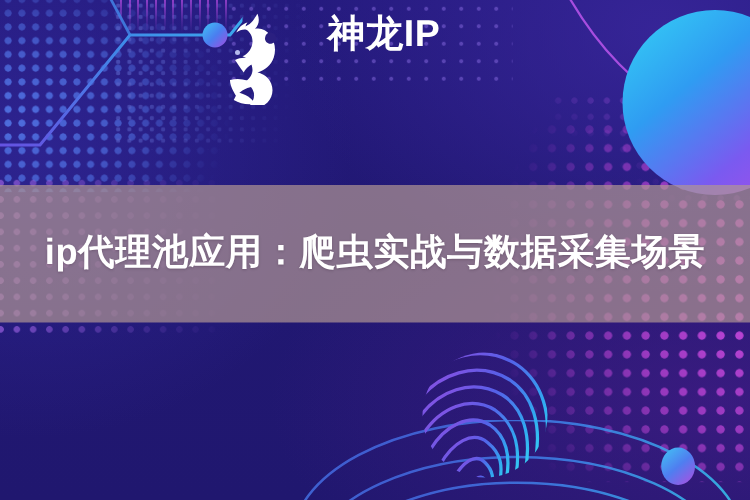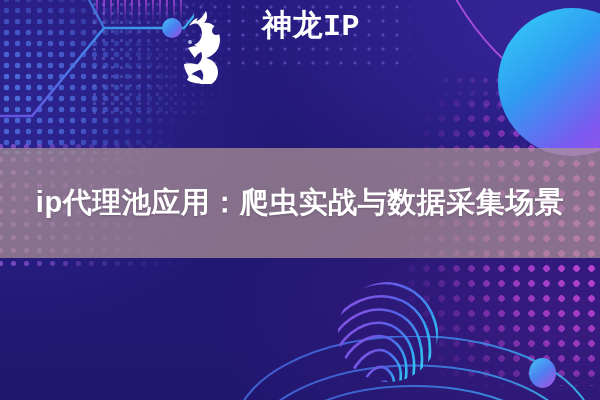--- a/index.html
+++ b/index.html
@@ -134,21 +134,21 @@
 
   
   .logo-wrap {
     position: absolute;
     left: 176px; top: 6px;
     display: flex;
     align-items: flex-start;
     gap: 8px;
   }
   .logo-mark { width: 78px; height: 76px; flex: 0 0 auto; margin-top: 2px; }
-  .logo-text { display: flex; flex-direction: row; padding-top: 6px; font-family: Liberation Mono, monospace; }
+  .logo-text { display: flex; flex-direction: row; padding-top: 6px; }
   .logo-cn {
     color: #ffffff;
     font-size: 30px;
     font-weight: 700;
     line-height: 1.04;
     letter-spacing: 0.5px;
   }
   .logo-url {
     color: #f2f2fa;
     font-size: 17px;

